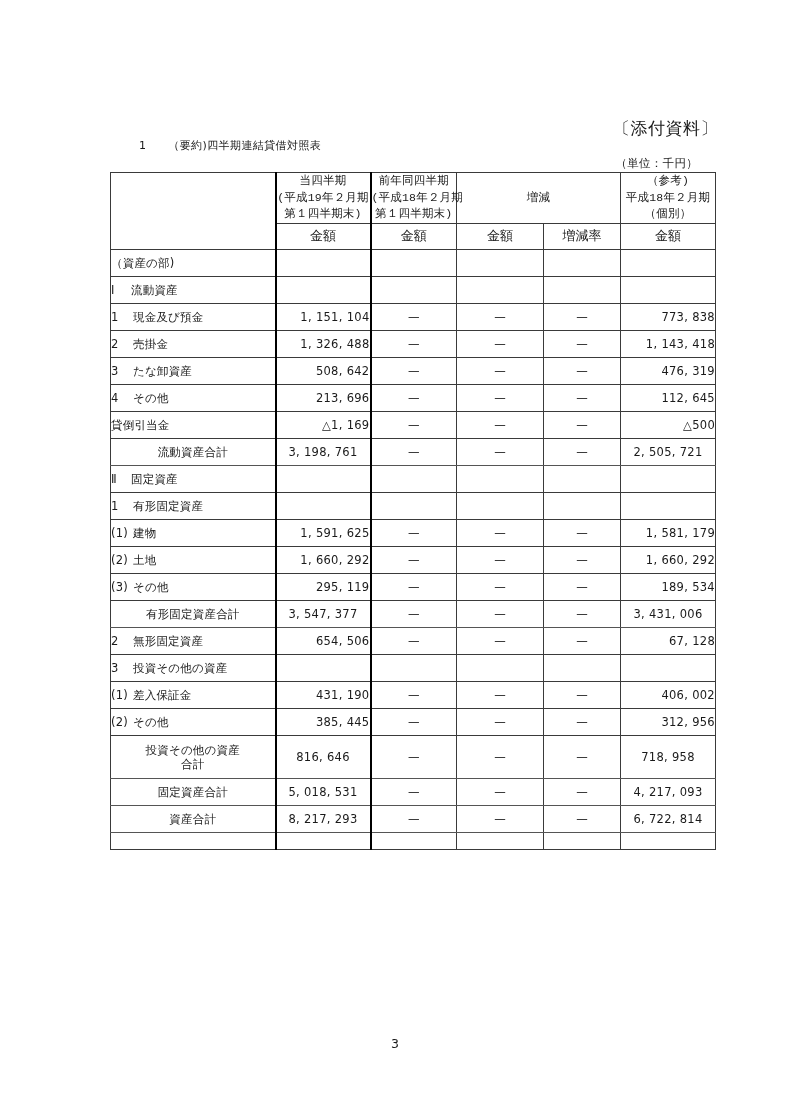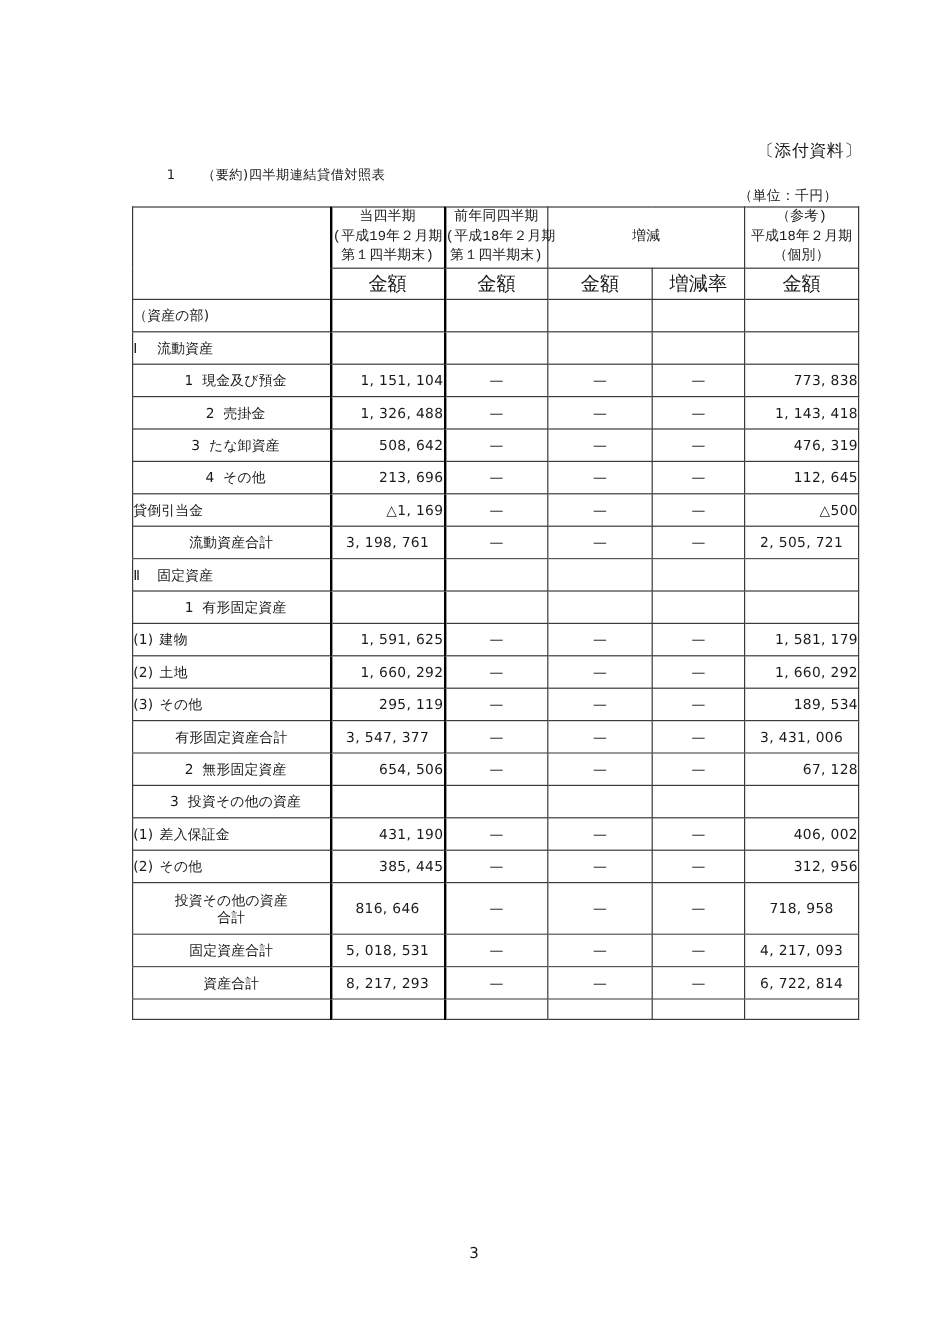--- a/index.html
+++ b/index.html
@@ -21,21 +21,21 @@
     width: 790px;
     height: 1118px;
     overflow: hidden;
   }
 
   
   .attach-label {
     position: absolute;
     top: 117px;
     right: 72px;
-    font-size: 14px;
+    font-size: 17px;
     letter-spacing: 0.5px;
     white-space: nowrap;
   }
   .doc-title {
     position: absolute;
     top: 138px;
     left: 139px;
     font-size: 11px;
     letter-spacing: 0.4px;
     white-space: nowrap;
@@ -79,21 +79,21 @@
     text-align: center;
     font-size: 11.5px;
     letter-spacing: 0.2px;
     padding: 3px 2px;
     font-family: Liberation Mono, monospace;
   }
   .hd .ln { display: block; white-space: nowrap; }
   .hd-sub {
     text-align: center;
     height: 25px;
-    font-size: 16px;
+    font-size: 13px;
   }
 
   
   .lbl {
     text-align: left;
     height: 26px;
     padding-left: 6px;
     white-space: nowrap;
     letter-spacing: 0.2px;
   }
@@ -118,21 +118,21 @@
     letter-spacing: 0.3px;
   }
   .dash {
     text-align: center;
     letter-spacing: 0;
   }
   .empty-row td { height: 16px; }
 
   
   .ind-0 { padding-left: 6px; }
-  .ind-1 { padding-left: 26px; text-align: center; }
+  .ind-1 { padding-left: 26px; }
   .ind-2 { padding-left: 46px; }
   .ind-3 { padding-left: 62px; margin-left: 24px; }
   .ind-c { padding-left: 62px; }
 
   
   tr.rule-above > td { border-top: 1.4px solid #555; text-align: center; }
   tr.rule-below > td { border-bottom: 1.4px solid #555; }
 
   
   .page-number {

